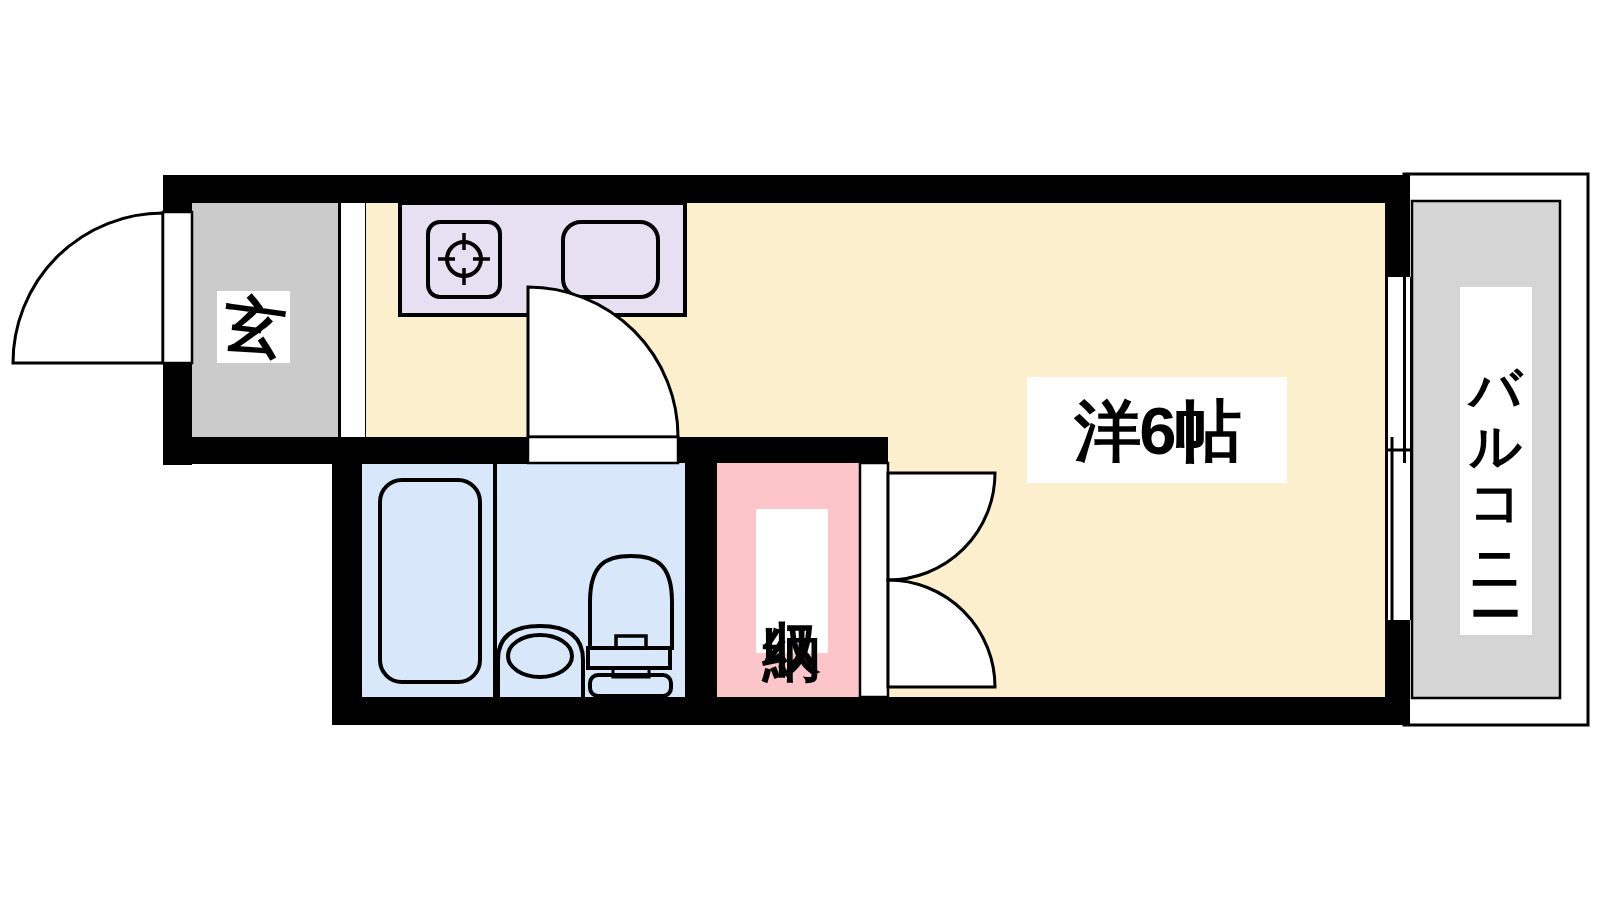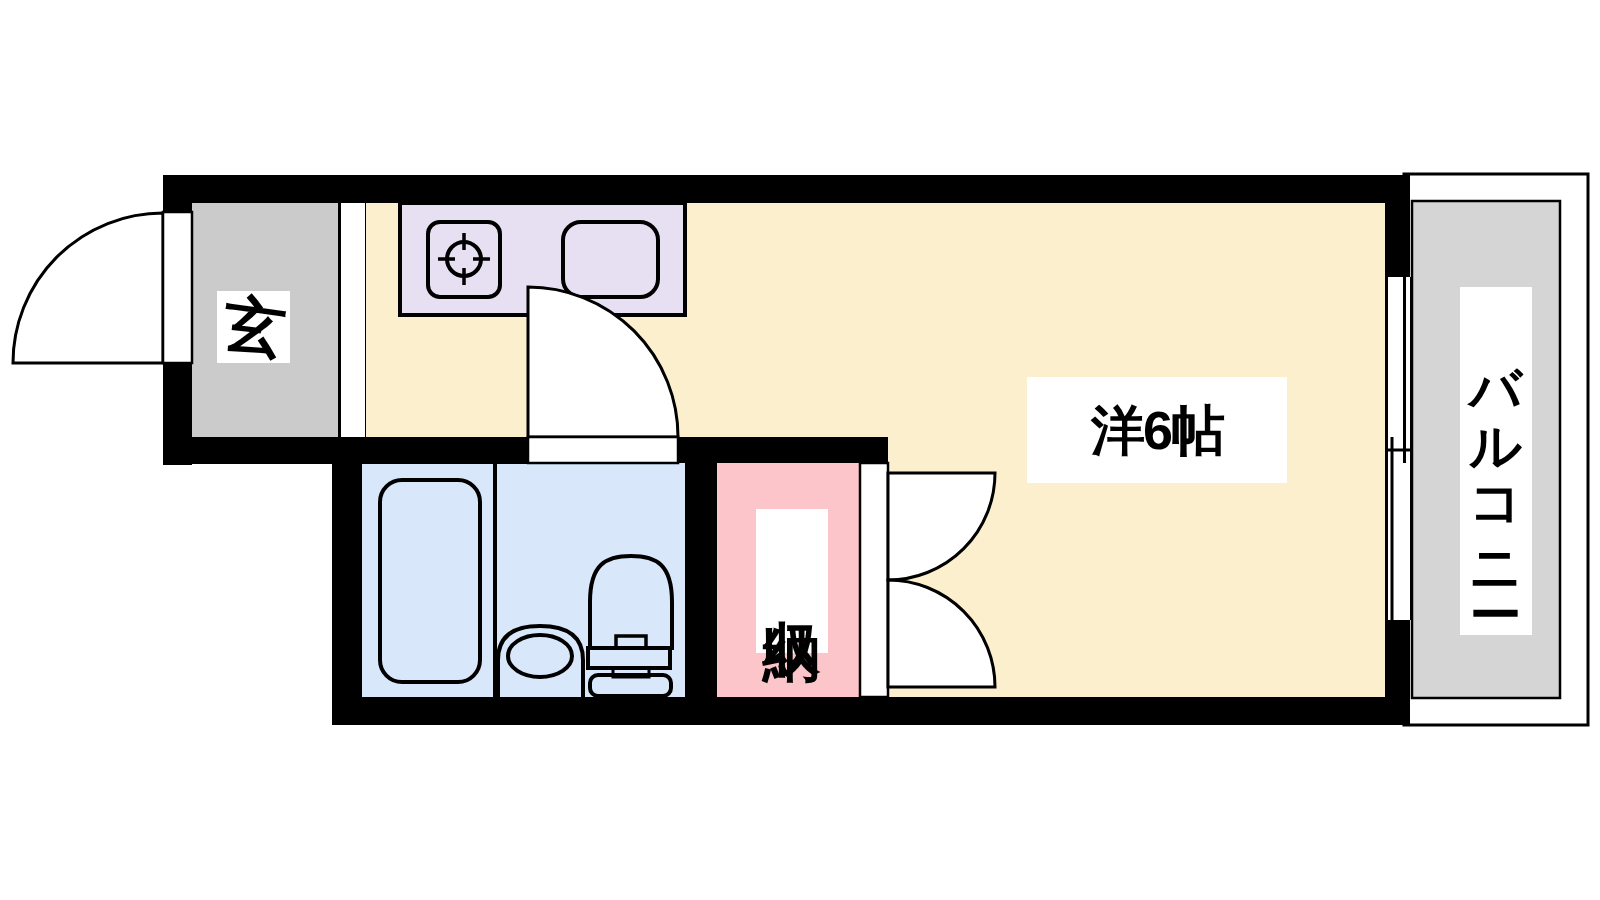--- a/index.html
+++ b/index.html
@@ -22,21 +22,21 @@
     justify-content: center;
     line-height: 1;
     white-space: nowrap;
   }
   .plan-label.vert {
     writing-mode: vertical-rl;
     text-orientation: mixed;
   }
   .label-genkan { left: 217px; top: 291px; width: 73px; height: 72px; font-size: 62px; }
   .label-genkan span { display:block; transform: rotate(8deg); }
-  .label-living { left: 1027px; top: 377px; width: 260px; height: 106px; font-size: 54px; letter-spacing: -2px; }
+  .label-living { left: 1027px; top: 377px; width: 260px; height: 106px; font-size: 67px; letter-spacing: -2px; }
   .label-closet { left: 756px; top: 509px; width: 72px; height: 144px; font-size: 58px; letter-spacing: 8px; }
   .label-balcony { left: 1460px; top: 287px; width: 72px; height: 348px; font-size: 52px; letter-spacing: 5px; }
   .wall { fill: #000000; }
   .thin { stroke: #000000; stroke-width: 3; }
   .fix { stroke: #000000; stroke-width: 4; fill: none; }
   .doorw { fill: #ffffff; stroke: #000000; stroke-width: 3; }
   .openw { fill: #ffffff; stroke: #000000; stroke-width: 2.5; }
 </style>
 </head>
 <body>

